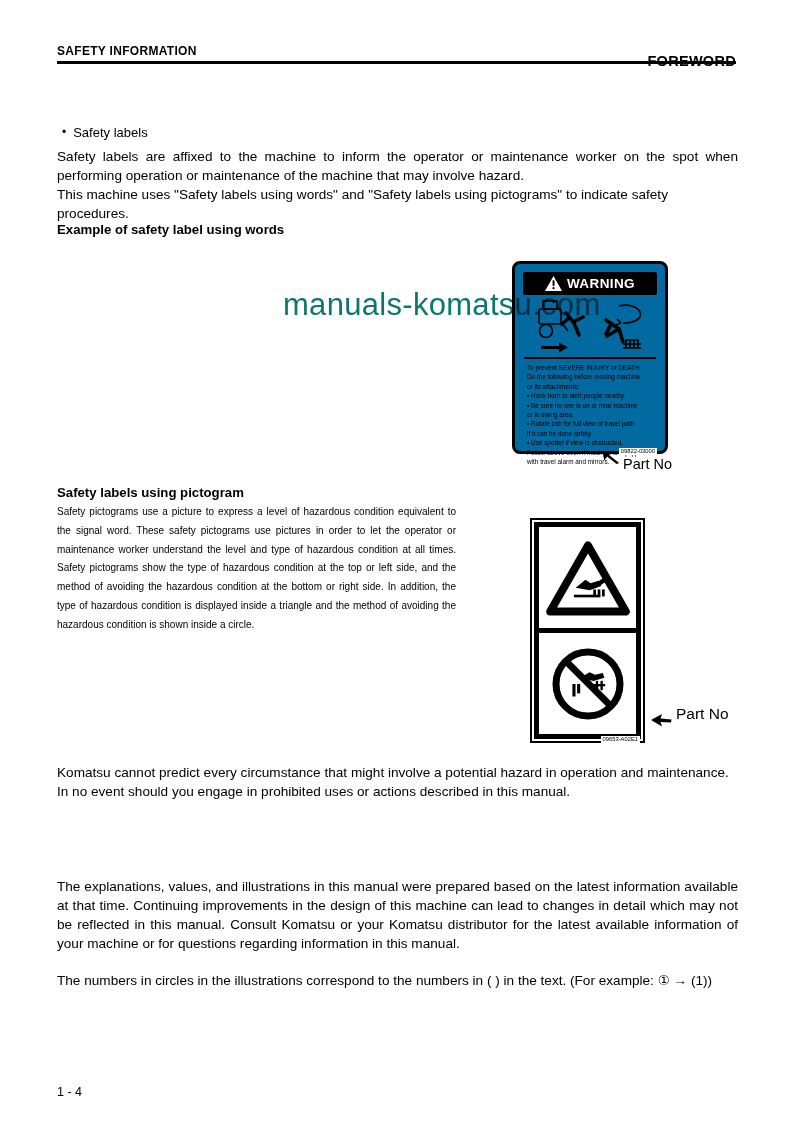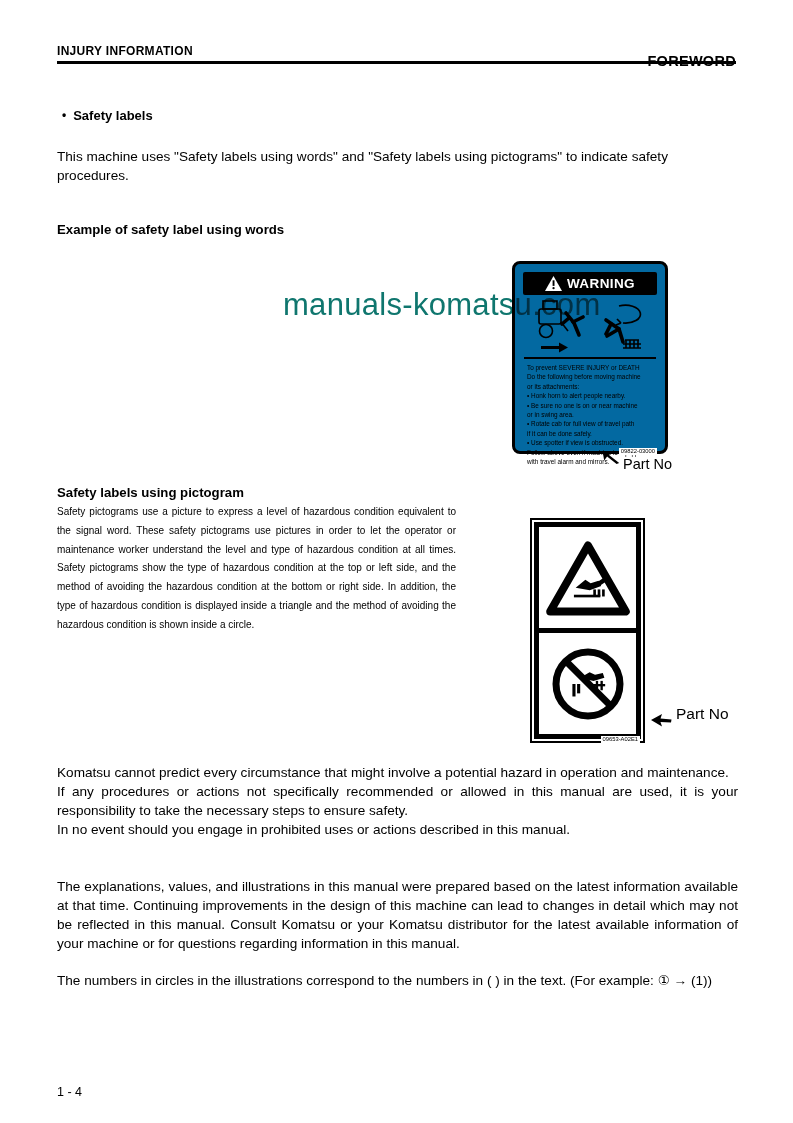--- a/index.html
+++ b/index.html
@@ -5,21 +5,21 @@
   html,body{margin:0;padding:0;background:#e8e8e8;}
   .page{
     position:relative;width:793px;height:1123px;background:#ffffff;
     font-family:"Liberation Sans","DejaVu Sans",sans-serif;color:#000;
     overflow:hidden;margin:0 auto;
   }
   .abs{position:absolute;}
   .hdr-left{left:57px;top:44px;font-size:12px;font-weight:bold;letter-spacing:.3px;}
   .hdr-right{right:57px;top:53px;font-size:14.5px;font-weight:bold;letter-spacing:.3px;}
   .hdr-rule{left:57px;top:61px;width:679px;height:3px;background:#000;}
-  .bullet-row{left:62px;top:108px;font-size:13px;font-weight:bold;}
+  .bullet-row{left:62px;top:125px;font-size:13px;font-weight:normal;}
   .bullet-row .dot{display:inline-block;margin-right:7px;font-size:12px;vertical-align:1px;}
   .body-text{font-size:13.6px;line-height:19px;}
   .intro{left:57px;top:147px;width:681px;}
   .intro p{margin:0;text-align:justify;}
   .intro p:last-child{text-align:left;}
   .example-heading{left:57px;top:222px;font-size:13.2px;font-weight:bold;}
   .watermark{
     left:283px;top:287px;font-size:31px;color:#0f766e;letter-spacing:.3px;
     z-index:5;mix-blend-mode:multiply;white-space:nowrap;
   }
@@ -52,29 +52,30 @@
   .explain{left:57px;top:877px;width:681px;text-align:justify;}
   .numbers{left:57px;top:971px;width:700px;}
   .footer{left:57px;top:1085px;font-size:12.5px;}
   svg{display:block;}
 </style>
 </head>
 <body>
 
 <div class="page">
 
-  <div class="abs hdr-left">INJURY INFORMATION</div>
+  <div class="abs hdr-left">SAFETY INFORMATION</div>
   <div class="abs hdr-right">FOREWORD</div>
   <div class="abs hdr-rule"></div>
 
   <div class="abs bullet-row">
     <span class="dot">•</span><span>Safety labels</span>
   </div>
 
   <div class="abs intro body-text">
+    <p>Safety labels are affixed to the machine to inform the operator or maintenance worker on the spot when performing operation or maintenance of the machine that may involve hazard.</p>
     <p>This machine uses "Safety labels using words" and "Safety labels using pictograms" to indicate safety procedures.</p>
   </div>
 
   <div class="abs example-heading">Example of safety label using words</div>
 
   <div class="abs watermark">manuals-komatsu.com</div>
 
   <div class="abs wlabel">
     <div class="wlabel-header">
       <span>
@@ -186,21 +187,20 @@
 
   <span class="abs" style="left:650px;top:713px;">
     <svg width="22" height="14" viewBox="0 0 22 14">
       <path d="M1 7 l11 -6 l-1.5 4.5 l11 1 l-0.5 3 l-10.5 -0.5 l1.5 4.5 z" fill="#000"></path>
     </svg>
   </span>
   <div class="abs" style="left:676px;top:705px;font-size:15.5px;">Part No</div>
 
   <div class="abs predict body-text">
       <div>Komatsu cannot predict every circumstance that might involve a potential hazard in operation and maintenance.</div>
-      <div>If any procedures or actions not specifically recommended or allowed in this manual are used, it is your responsibility to take the necessary steps to ensure safety.</div>
       <div>In no event should you engage in prohibited uses or actions described in this manual.</div>
     </div>
   <div class="abs explain body-text">The explanations, values, and illustrations in this manual were prepared based on the latest information available at that time.  Continuing improvements in the design of this machine can lead to changes in detail which may not be reflected in this manual.  Consult Komatsu or your Komatsu distributor for the latest available information of your machine or for questions regarding information in this manual.</div>
   <div class="abs numbers body-text">The numbers in circles in the illustrations correspond to the numbers in (  ) in the text.  (For example: ① → (1))</div>
 
   <div class="abs footer">1 - 4</div>
 
 </div>
 
 </body></html>

